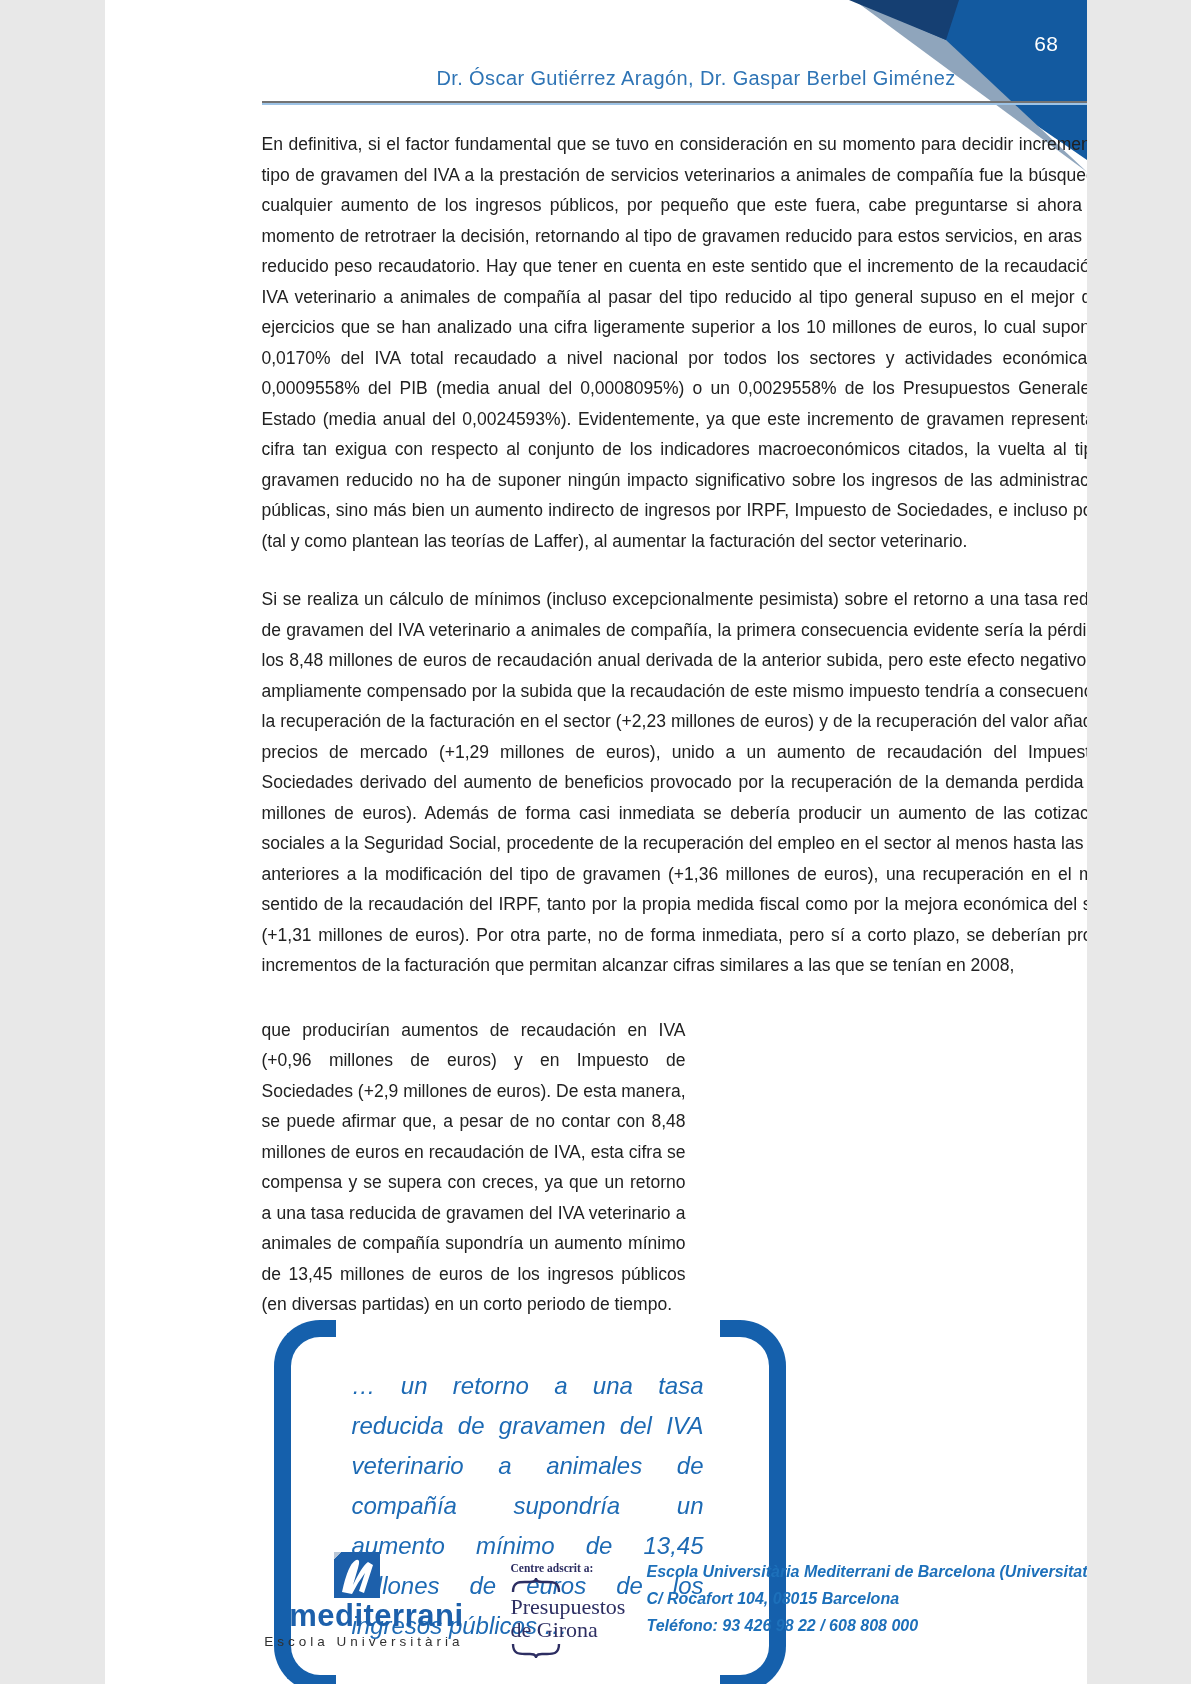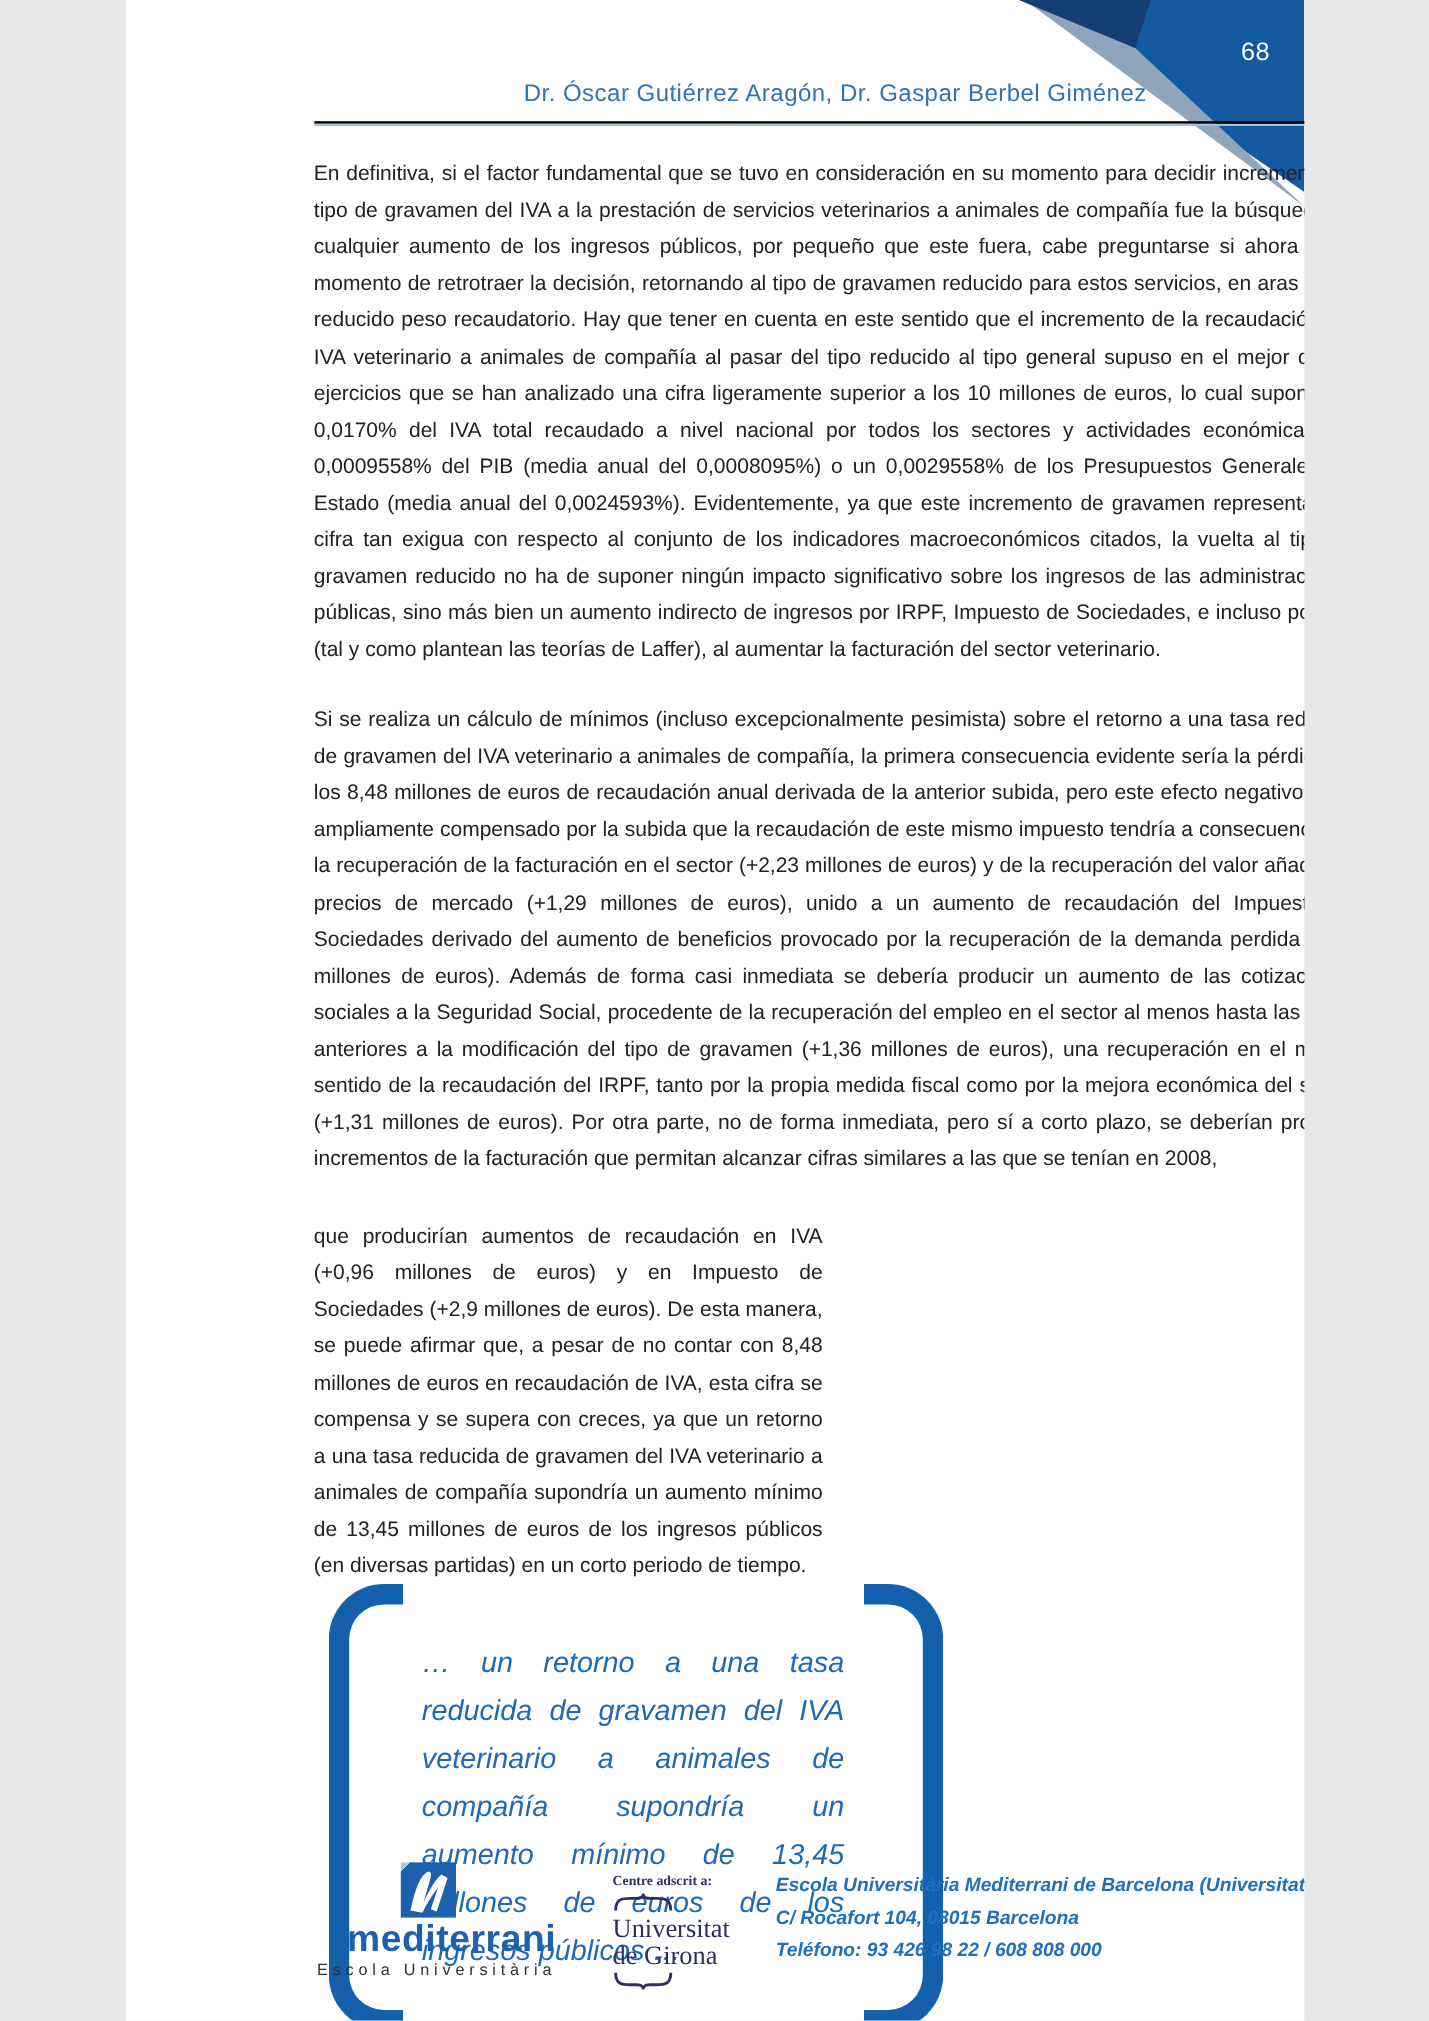--- a/index.html
+++ b/index.html
@@ -32,21 +32,21 @@
   .pagenum{
     position:absolute;top:32px;right:28px;
     color:#ffffff;font-size:21px;line-height:24px;letter-spacing:.5px;
   }
   
   .content{position:absolute;left:157px;top:64px;width:869px;}
   .title{
     font-size:20px;line-height:28px;letter-spacing:.4px;
     color:var(--title-blue);text-align:center;
     padding-bottom:9px;
-    border-bottom:2px solid #000000;
+    border-bottom:2px solid #737373;
     box-shadow:0 2px 0 #9dc3e6;
     margin-bottom:26px;
   }
   .para{
     margin:0 0 28px 0;
     font-size:17.5px;line-height:30.5px;
     color:var(--body-ink);
     text-align:justify;
   }
   .wrap-row{position:relative;display:flex;align-items:flex-start;flex-direction:column;}
@@ -150,21 +150,21 @@
       </div>
       <div class="med-word">mediterrani</div>
       <div class="med-sub">Escola Universitària</div>
     </div>
 
     <div class="logo-udg">
       <div class="udg-label">Centre adscrit a:</div>
       <svg class="brace" width="50" height="15" viewBox="0 0 50 15" aria-hidden="true">
         <path d="M2 14 C2 4 8 4 14 4 L19 4 C22 4 24 4 25 1 C26 4 28 4 31 4 L36 4 C42 4 48 4 48 14"></path>
       </svg>
-      <div class="udg-name1">Universitat</div>
+      <div class="udg-name1">Presupuestos</div>
       <div class="udg-name2">de Girona</div>
       <svg class="brace" width="50" height="15" viewBox="0 0 50 15" aria-hidden="true">
         <path d="M2 1 C2 11 8 11 14 11 L19 11 C22 11 24 11 25 14 C26 11 28 11 31 11 L36 11 C42 11 48 11 48 1"></path>
       </svg>
     </div>
 
     <div class="contact">
       <div>Escola Universitària Mediterrani de Barcelona (Universitat de Girona)</div>
       <div>C/ Rocafort 104, 08015 Barcelona</div>
       <div>Teléfono: 93 426 98 22 / 608 808 000</div>

